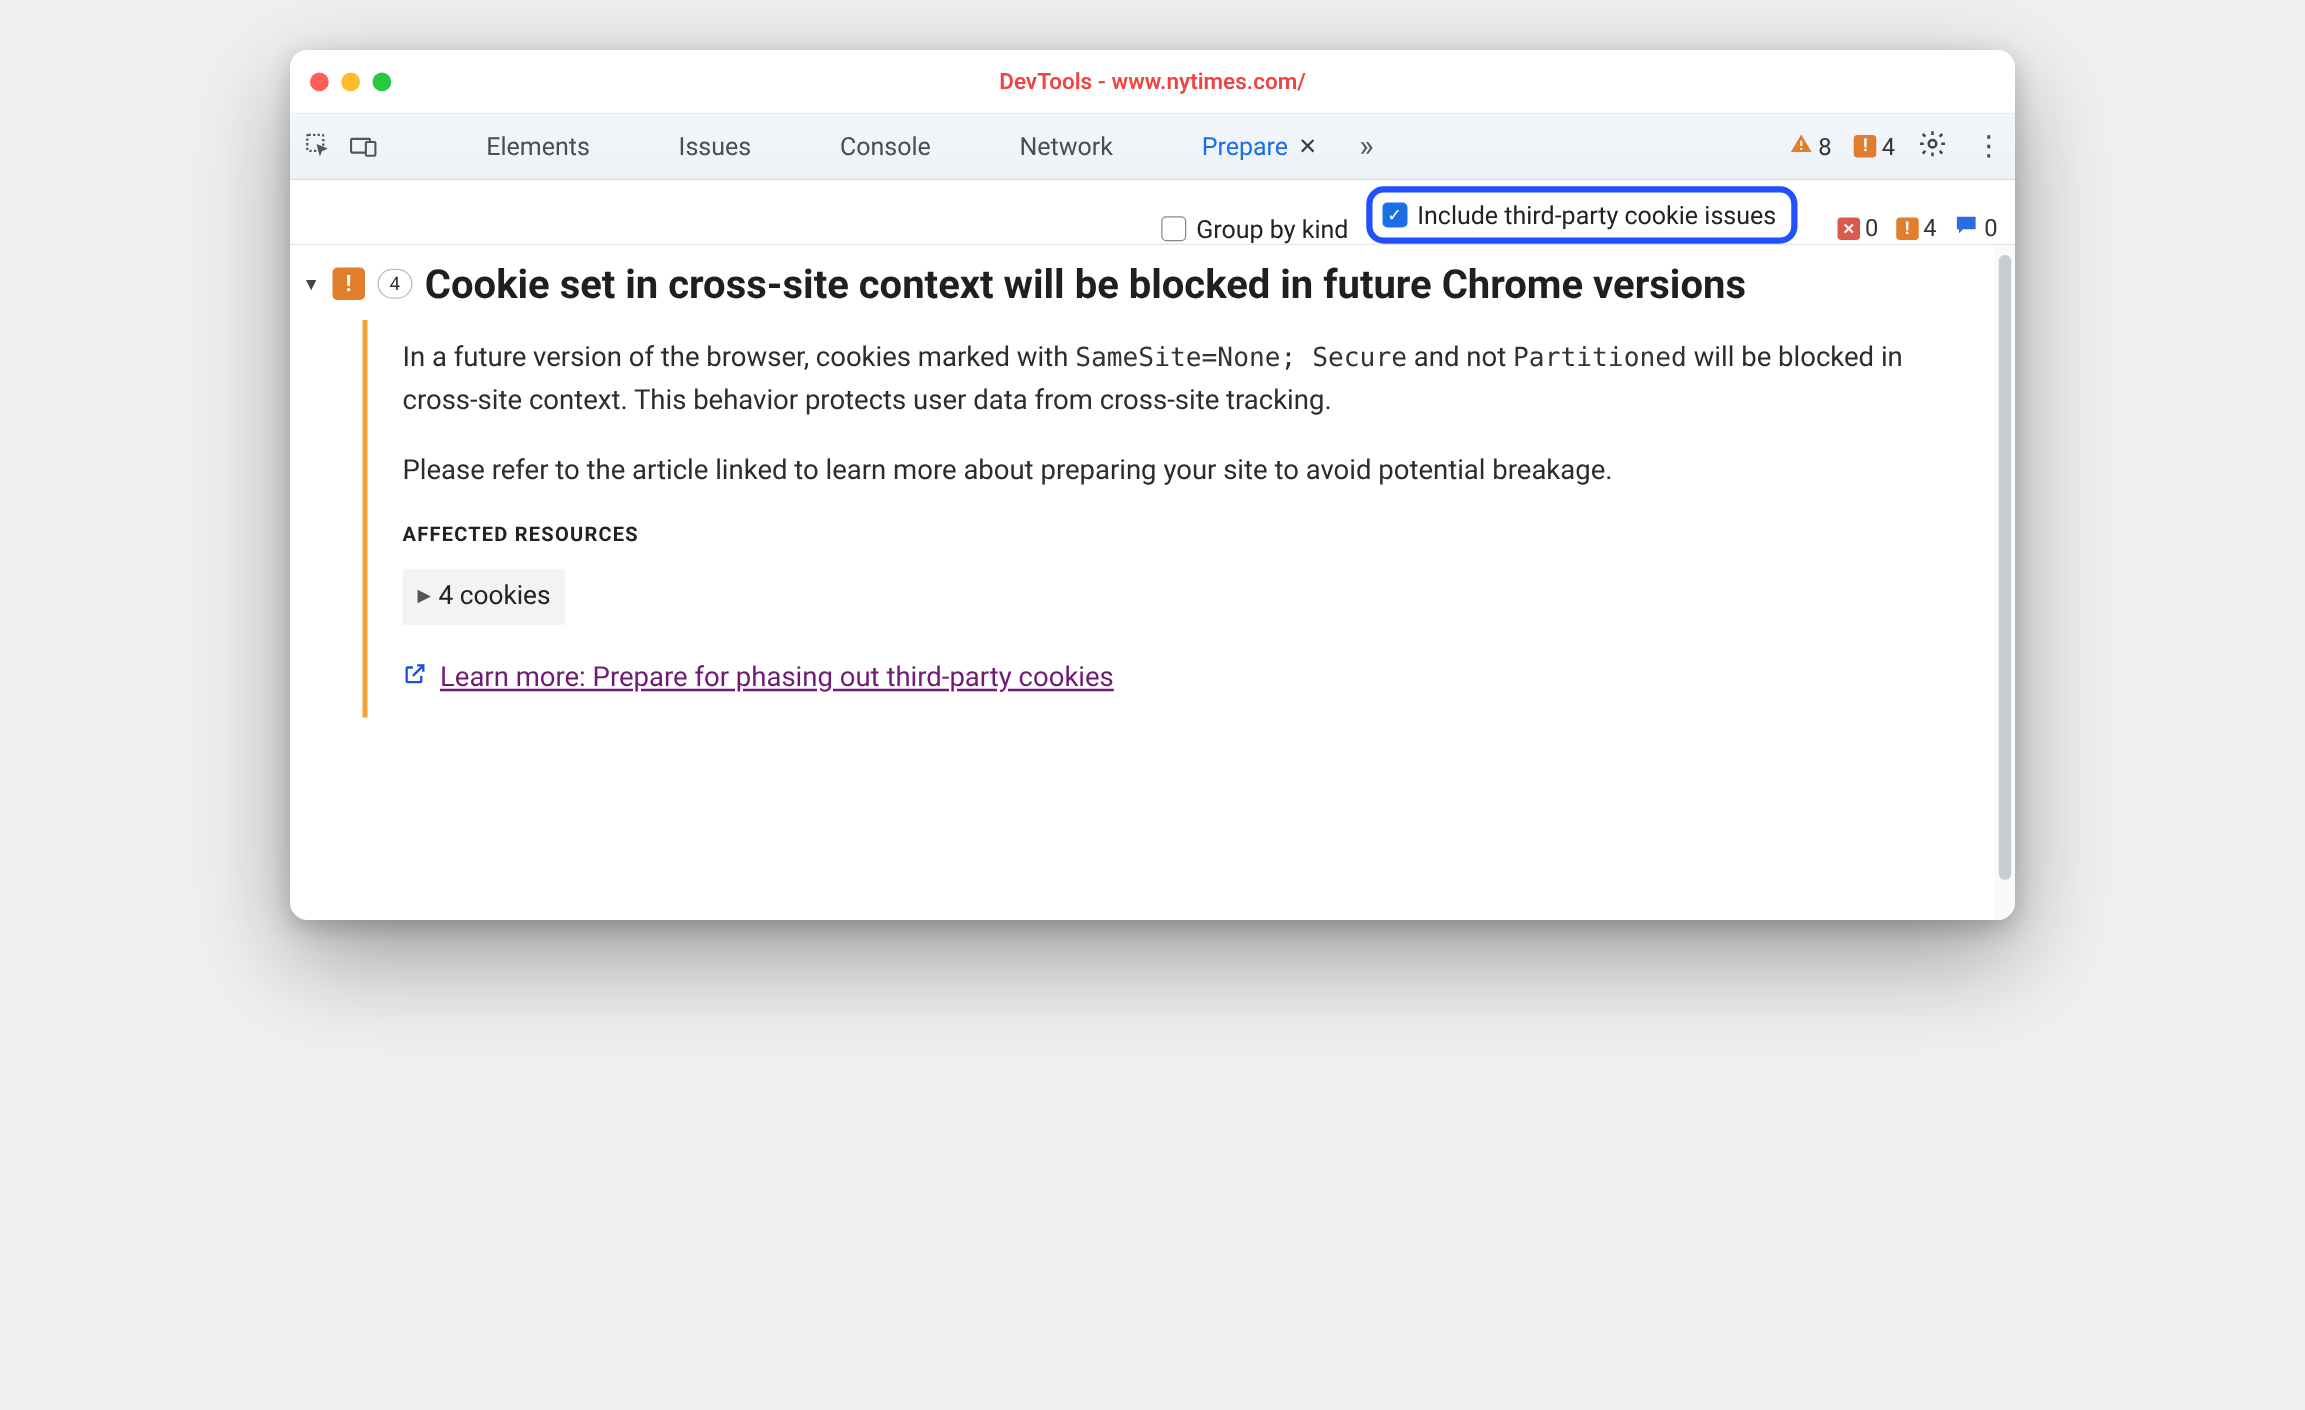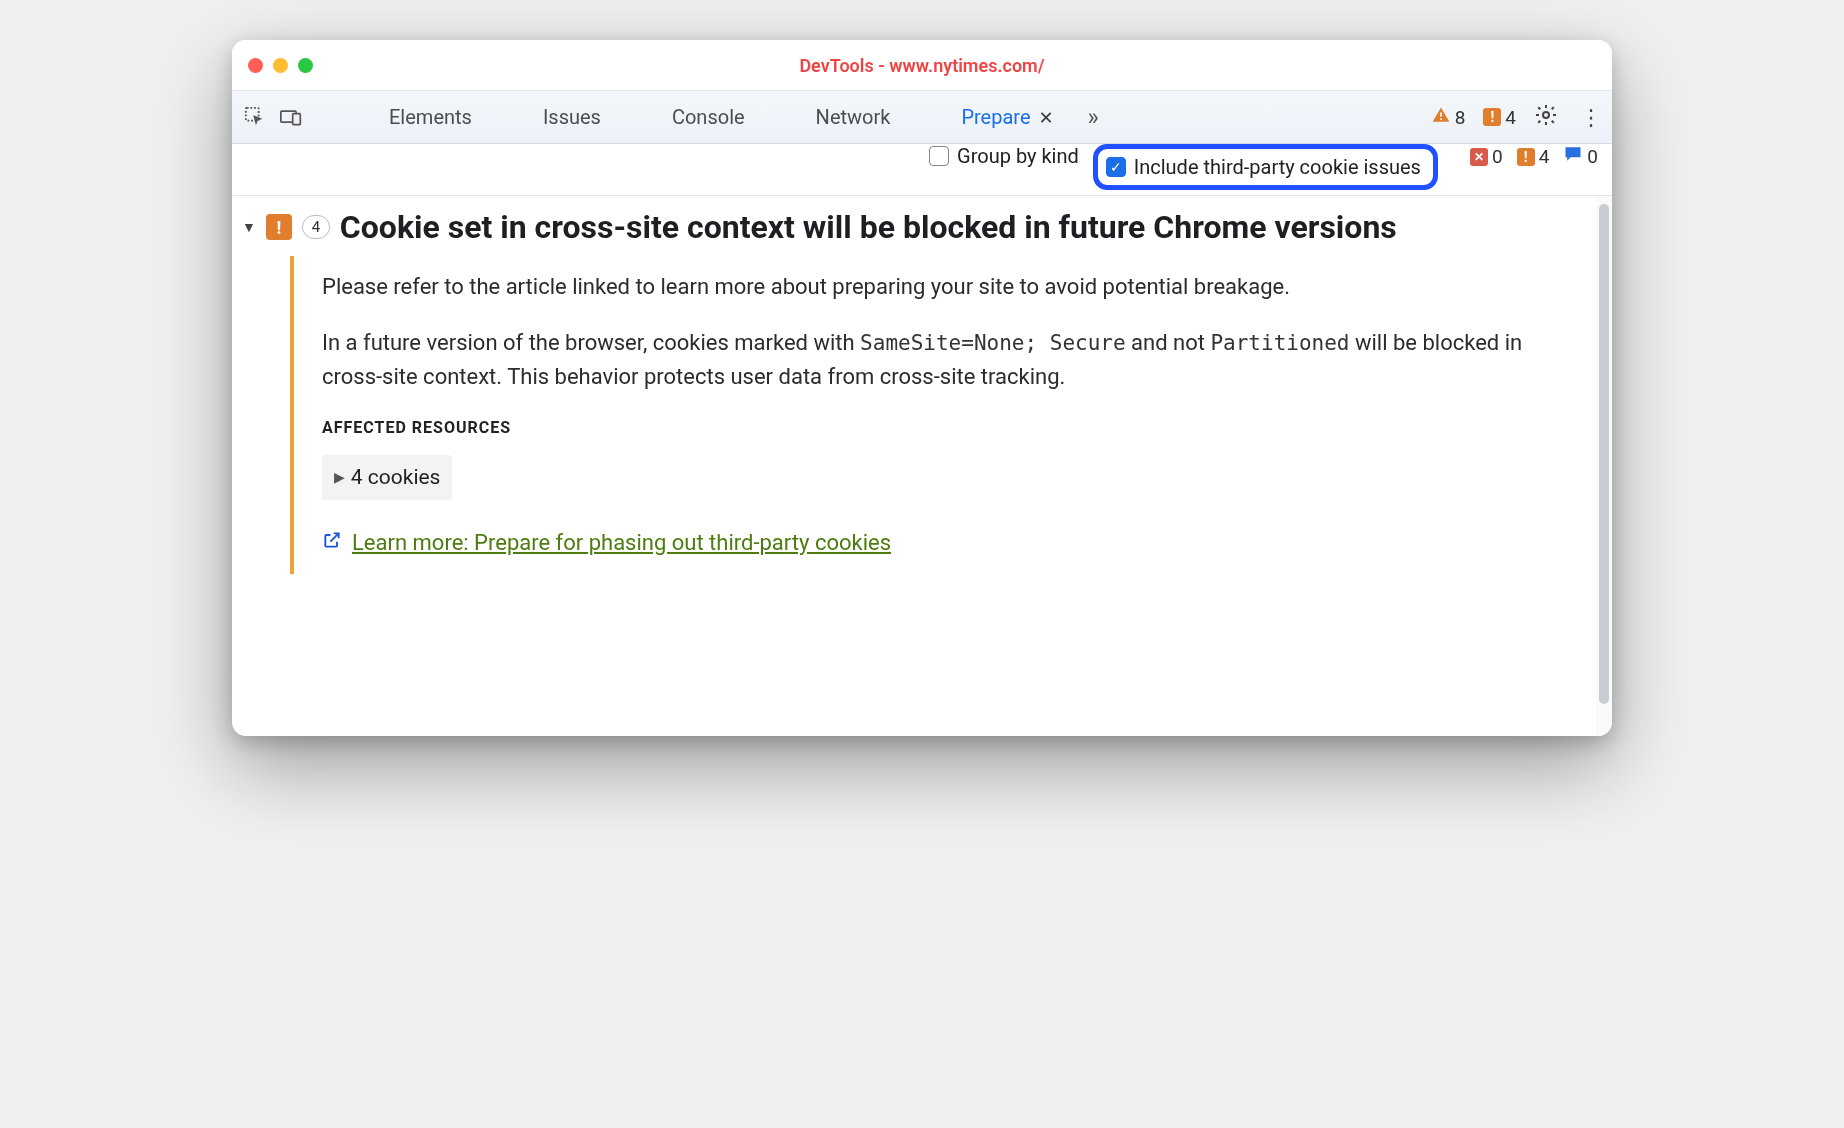--- a/index.html
+++ b/index.html
@@ -77,21 +77,21 @@
   .icon-warn-tri { color:#e07e2e; }
   .icon-warn-sq { width:18px; height:18px; background:#e07e2e; border-radius:3px; display:flex; align-items:center; justify-content:center; color:#fff; font-weight:bold; font-size:14px; }
   .gear { color:#444; }
   .kebab { color:#444; font-size:22px; margin-left:4px; }
 
   
   .filterbar {
     height: 52px;
     border-bottom: 1px solid #e2e5e9;
     display: flex;
-    align-items: flex-start;
+    align-items: flex-end;
     padding: 0 14px;
     gap: 14px;
     justify-content: flex-end;
     background:#fff;
   }
   .fb-left-spacer { flex: 1; }
   .cb-group { display:flex; align-items:center; gap:8px; font-size:20px; color:#222; }
   .cb {
     width:20px; height:20px; border:1.5px solid #888; border-radius:4px; background:#fff;
     display:flex; align-items:center; justify-content:center;
@@ -160,21 +160,21 @@
   }
   .aff-item {
     display:inline-flex; align-items:center; gap:6px;
     background:#f2f3f4; padding:6px 12px; border-radius:2px;
     font-size:21px; color:#222; margin-bottom: 26px;
   }
   .aff-item .tri { font-size:14px; color:#555; }
   .learn-link {
     display:flex; align-items:center; gap:10px; font-size:22px;
   }
-  .learn-link a { color:#4d7c0f; text-decoration: underline; }
+  .learn-link a { color:#701a75; text-decoration: underline; }
   .ext-icon { color:#1a4fe0; }
 </style>
 </head>
 <body>
 
 <div class="window">
 
   <div class="titlebar">
     <div class="traffic">
       <div class="dot red"></div>
@@ -277,24 +277,24 @@
 
   <div class="content">
     <div class="issue-row">
       <div class="issue-header">
         <span class="disclose">▼</span>
         <span class="sev-icon">!</span>
         <span class="count-pill">4</span>
         <span class="issue-title">Cookie set in cross-site context will be blocked in future Chrome versions</span>
       </div>
       <div class="issue-body">
-        <p>Please refer to the article linked to learn more about preparing your site to avoid potential breakage.</p>
         <p>
           <span>In a future version of the browser, cookies marked with </span><code>SameSite=None; Secure</code><span> and not </span><code>Partitioned</code><span> will be blocked in cross-site context. This behavior protects user data from cross-site tracking.</span>
         </p>
+        <p>Please refer to the article linked to learn more about preparing your site to avoid potential breakage.</p>
         <div class="aff-heading">AFFECTED RESOURCES</div>
         <div class="aff-item">
           <span class="tri">▶</span>
           <span>4 cookies</span>
         </div>
         <div class="learn-link">
           <span class="ext-icon">
             <svg width="20" height="20" viewBox="0 0 24 24" fill="none" stroke="#1a4fe0" stroke-width="2.2">
                 <path d="M14 4h6v6"></path>
                 <path d="M20 4L10 14"></path>

